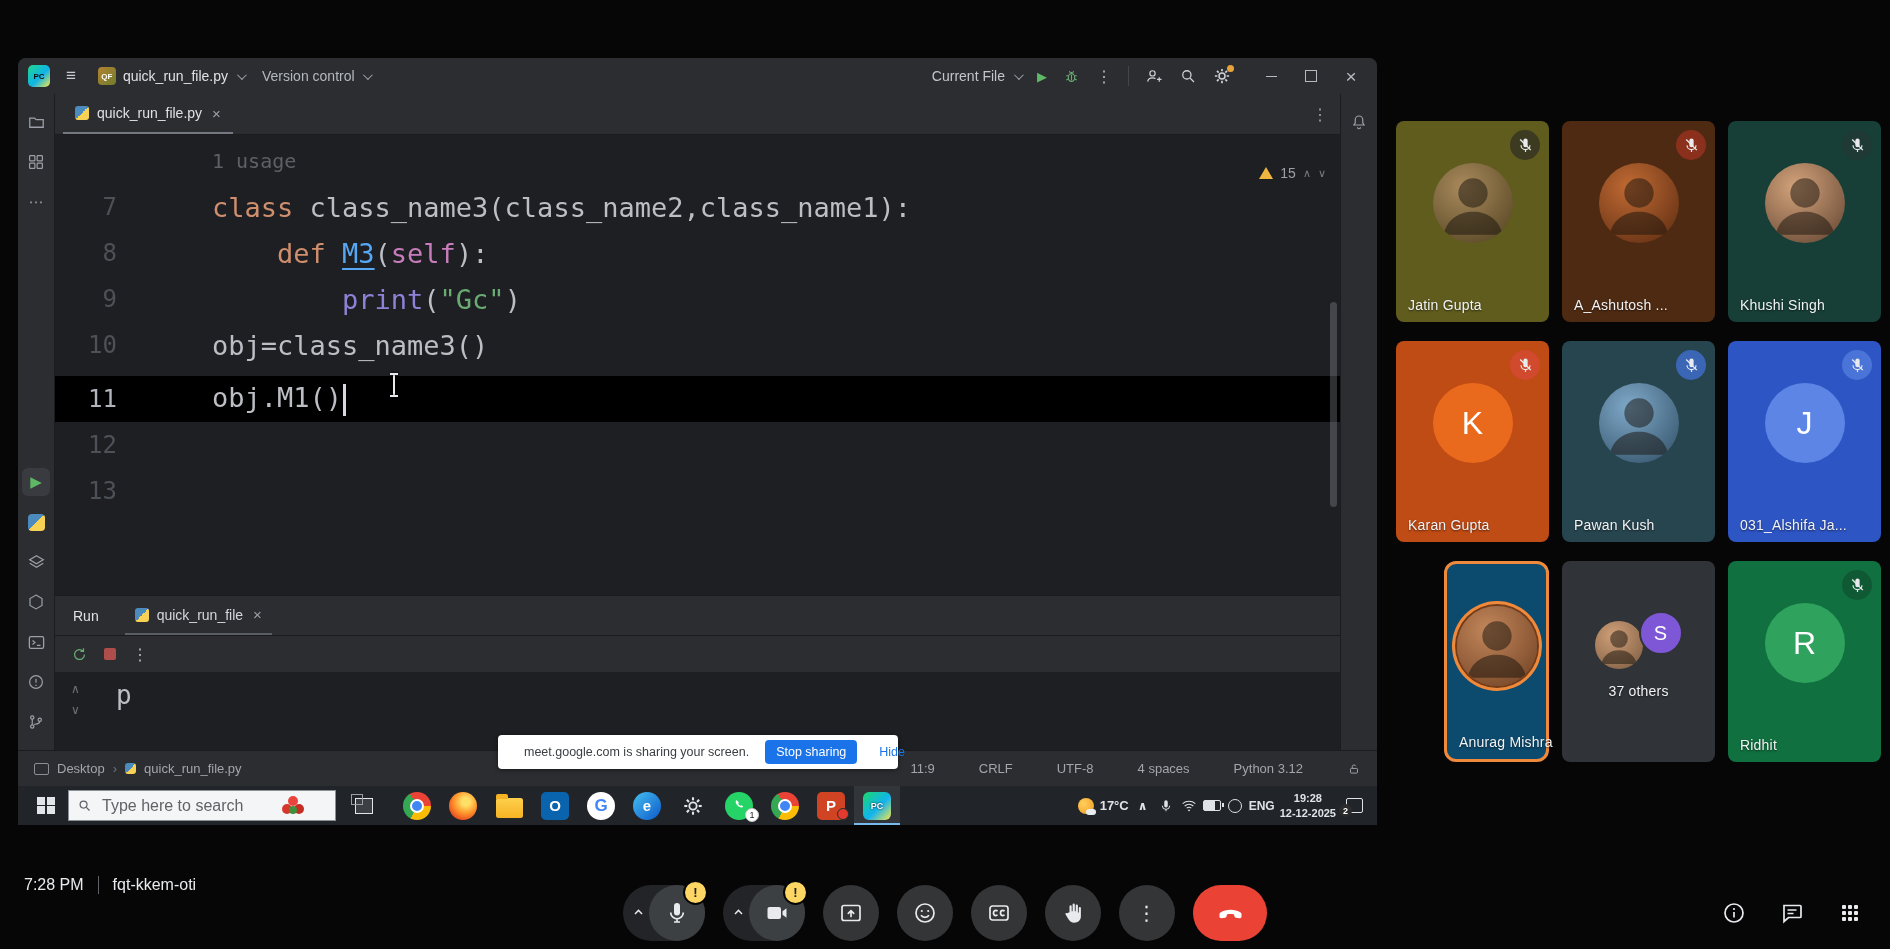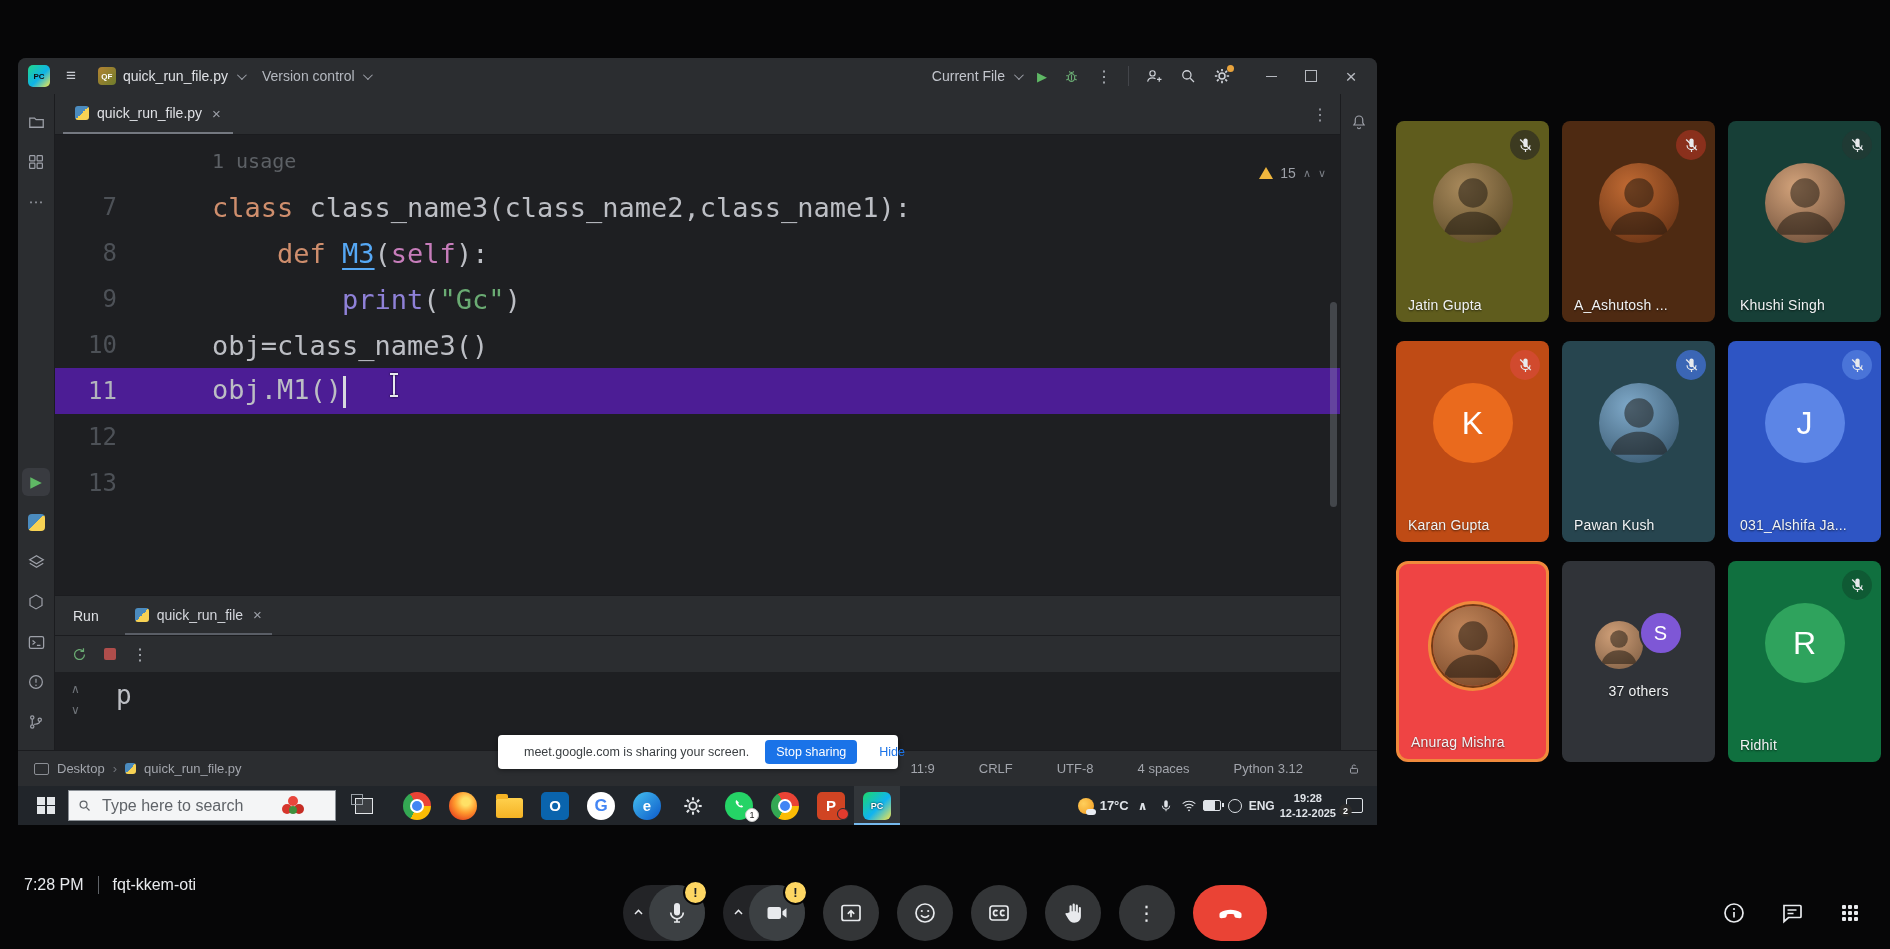--- a/index.html
+++ b/index.html
@@ -47,21 +47,21 @@
   .ed-tab{height:100%;display:flex;align-items:center;gap:8px;padding:0 12px;margin-left:8px;border-bottom:2px solid #747880;font-size:14px;color:#dfe1e5;box-sizing:border-box;}
   .py-ico{width:14px;height:14px;border-radius:3px;background:linear-gradient(135deg,#4b8bbe 50%,#f7d254 50%);flex:none;}
   .tab-close{color:#9da0a8;font-size:15px;margin-left:2px;}
   .tab-opts{margin-left:auto;margin-right:12px;color:#9da0a8;font-size:16px;}
 
   
   .editor{height:460px;position:relative;background:#1e1f22;font-family:"DejaVu Sans Mono",monospace;padding-top:3px;box-sizing:border-box;flex:none;overflow:hidden;}
   .row{height:46px;display:flex;align-items:center;white-space:pre;}
   .ln{width:68px;padding-right:6px;box-sizing:border-box;text-align:right;color:#4d5157;font-size:24px;flex:none;}
   .ct{margin-left:89px;font-size:27px;color:#bcbec4;}
-  .row.current{background:#4c1d95;}
+  .row.current{background:#000000;margin-top:8px;}
   .row.current .ln{color:#b2b5bc;}
   .usage{margin-left:89px;color:#5d6166;font-size:20px;}
   .tk-kw{color:#cf8e6d;} .tk-pl{color:#bcbec4;}
   .tk-fn{color:#56a8f5;text-decoration:underline;text-underline-offset:5px;}
   .tk-self{color:#c77dbb;} .tk-bi{color:#8f81d8;} .tk-str{color:#6aab73;}
   .caret{display:inline-block;width:2.5px;height:32px;background:#d7d9df;vertical-align:middle;margin-left:1px;}
   .inspect{position:absolute;top:30px;right:14px;display:flex;align-items:center;gap:7px;font-family:Liberation Sans, sans-serif;text-align:right;}
   .warn-tri{width:0;height:0;border-left:7px solid transparent;border-right:7px solid transparent;border-bottom:12px solid #f0b63e;}
   .insp-count{color:#9da0a8;font-size:14px;}
   .insp-chev{color:#7a7e85;font-size:11px;line-height:1;}
@@ -631,21 +631,21 @@
       </div>
       <div class="tile-name">031_Alshifa Ja...</div>
       <div class="micoff" style="background: rgb(74, 116, 216);">
         <svg viewBox="0 0 24 24">
           <path fill="#e8eaed" d="M12 14.5a3 3 0 0 0 3-3V5a3 3 0 0 0-6 0v6.5a3 3 0 0 0 3 3z"></path>
           <path fill="none" stroke="#e8eaed" stroke-width="1.7" d="M5.7 11.5a6.3 6.3 0 0 0 12.6 0M12 17.8V21"></path>
           <line x1="4.5" y1="3.5" x2="19.5" y2="18.5" stroke="#e8eaed" stroke-width="1.9"></line>
         </svg>
       </div>
     </div>
-    <div class="tile speaking" style="background: #ef4444; border-color: rgb(239, 138, 60);">
+    <div class="tile speaking" style="background: #0c4a6e; border-color: rgb(239, 138, 60); margin-left: 48px;">
       <div class="av" style="background: radial-gradient(circle at 38% 30%, rgb(194, 134, 90), rgb(110, 63, 34)); box-shadow: rgb(117, 58, 22) 0px 0px 0px 2px, rgb(239, 138, 60) 0px 0px 0px 5px;">
         <svg viewBox="0 0 24 24">
           <circle cx="12" cy="9" r="4.4" fill="rgba(22,17,12,.5)"></circle>
           <path d="M3.2 21.5c.9-4.6 4.6-6.9 8.8-6.9s7.9 2.3 8.8 6.9z" fill="rgba(22,17,12,.5)"></path>
         </svg>
       </div>
       <div class="tile-name">Anurag Mishra</div>
     </div>
     <div class="tile" style="background: rgb(48, 51, 56);">
       <div class="gav">

